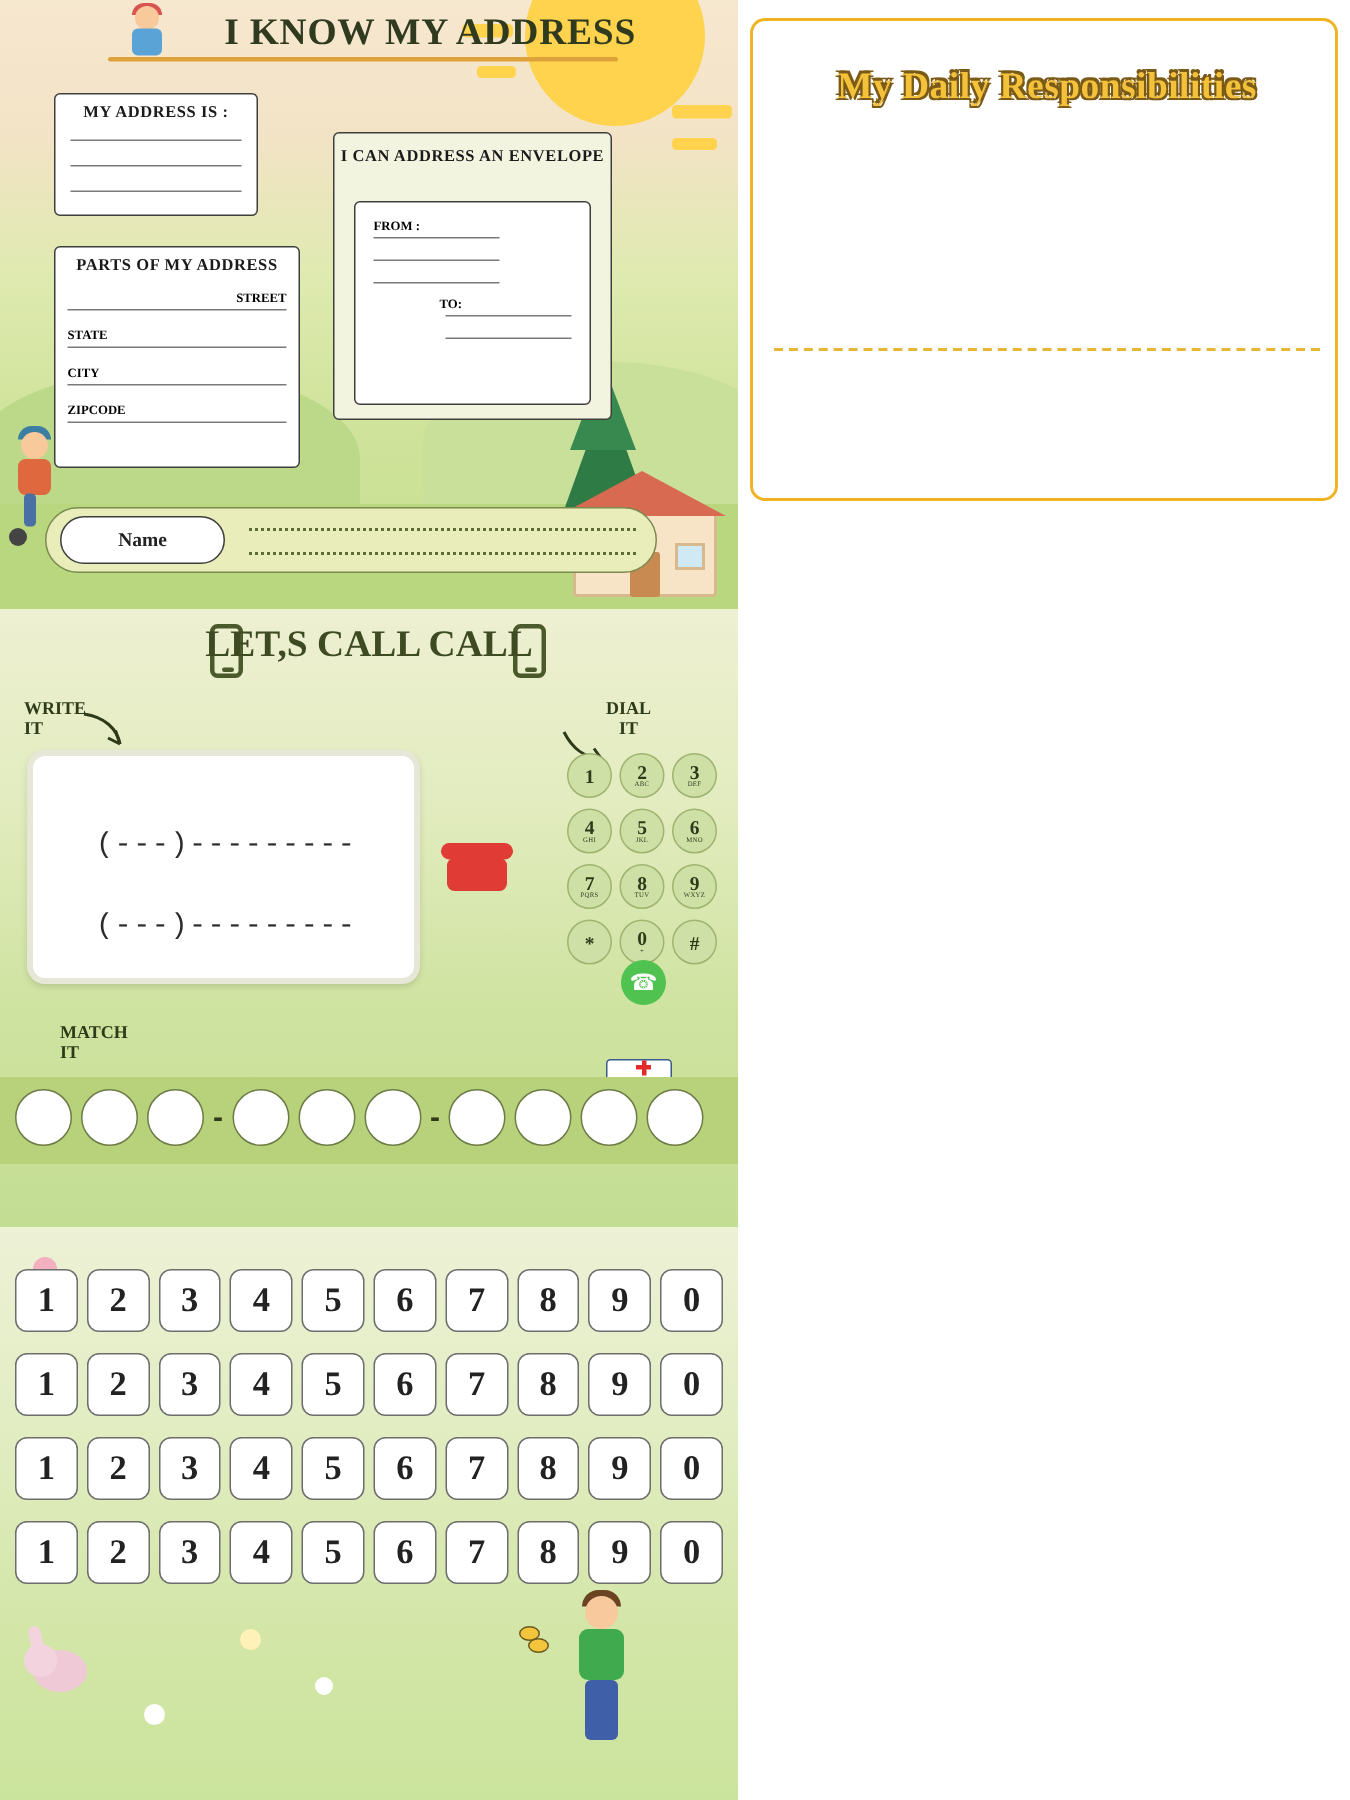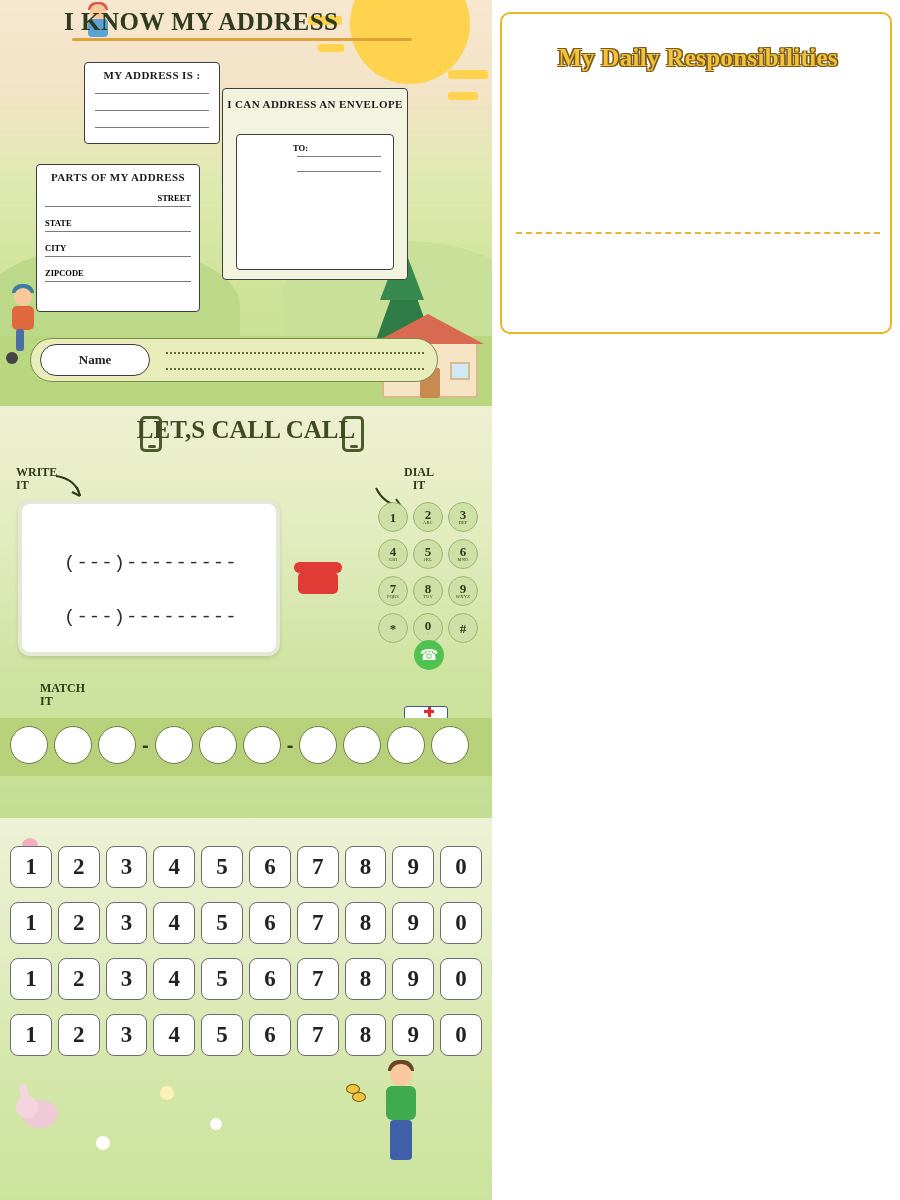--- a/index.html
+++ b/index.html
@@ -42,37 +42,37 @@
   .trunk { position:absolute; right:82px; bottom:58px; width:8px; height:14px; background:#8a5a2b; }
   .house { position:absolute; right:14px; bottom:8px; width:96px; height:58px; background:#f7e4c6; border:2px solid #d8b98d; border-radius:3px; }
   .house-roof { position:absolute; right:8px; bottom:62px; width:0; height:0; border-left:56px solid transparent; border-right:56px solid transparent; border-bottom:30px solid #d96a52; }
   .house-door { position:absolute; right:52px; bottom:8px; width:20px; height:30px; background:#c98a52; border-radius:2px; }
   .house-win { position:absolute; right:22px; bottom:26px; width:20px; height:18px; background:#cfe9f5; border:2px solid #d8b98d; }
 
   .addr-title {
     position: absolute; left: 64px; top: 8px; width: 360px;
     font-family: "Liberation Serif", serif;
     font-weight: bold; font-size: 25px; color: #2f3a1f;
-    letter-spacing: .5px; text-align: left;
+    letter-spacing: .5px; text-align: right;
   }
   .addr-title-underline { position:absolute; left:72px; top:38px; width:340px; height:3px; background:#dfa23a; border-radius:2px; }
 
   .kid-top { position:absolute; left:82px; top:2px; width:34px; height:44px; }
   .kid-head { position:absolute; left:8px; top:2px; width:16px; height:16px; border-radius:50%; background:#f8c99a; }
   .kid-hat { position:absolute; left:6px; top:0px; width:20px; height:8px; border-radius:8px 8px 0 0; background:#d9534f; }
   .kid-body { position:absolute; left:6px; top:17px; width:20px; height:18px; border-radius:4px; background:#5aa3d6; }
 
   .wbox { background:#ffffff; border:1.5px solid #3e3e3e; border-radius:4px; }
   .box-head {
     font-family:"Liberation Serif", serif; font-weight:bold; text-align:center;
     font-size: 11px; color:#1a1a1a; letter-spacing:.4px;
   }
   .rule { height:1px; background:#7a7a7a; }
 
-  #addr-is { position:absolute; left:36px; top:62px; width:136px; height:82px;margin-left:48px; }
+  #addr-is { position:absolute; left:36px; top:62px; width:136px; height:82px; }
   #addr-parts { position:absolute; left:36px; top:164px; width:164px; height:148px; }
   #envelope { position:absolute; left:222px; top:88px; width:186px; height:192px; background:#f2f4e0; border:1.5px solid #3e3e3e; border-radius:4px; }
   #envelope-inner { position:absolute; left:236px; top:134px; width:158px; height:136px; background:#fff; border:1.5px solid #3e3e3e; border-radius:4px; }
 
   .name-strip {
     position:absolute; left:30px; top:338px; width:408px; height:44px;
     background:#e8edb9; border:1.5px solid #7d8a4f; border-radius:22px;
   }
   .name-pill {
     position:absolute; left:40px; top:344px; width:110px; height:32px;
@@ -263,20 +263,26 @@
             <div style="font-size:8.5px; font-weight:bold; font-family:'Liberation Serif',serif;">ZIPCODE</div>
             <div class="rule" style="margin-top:3px;"></div>
           </div>
         </div>
       </div>
 
       <div id="envelope">
         <div class="box-head" style="margin-top:8px; line-height:1.3;">I CAN  ADDRESS AN ENVELOPE</div>
       </div>
       <div id="envelope-inner">
+        <div style="padding:10px 12px 0 12px;">
+          <div style="font-size:8.5px; font-weight:bold; font-family:'Liberation Serif',serif;">FROM :</div>
+          <div class="rule" style="margin-top:3px; width:84px;"></div>
+          <div class="rule" style="margin-top:14px; width:84px;"></div>
+          <div class="rule" style="margin-top:14px; width:84px;"></div>
+        </div>
         <div style="padding:8px 12px 0 56px;">
           <div style="font-size:8.5px; font-weight:bold; font-family:Liberation Serif, serif;">TO:</div>
           <div class="rule" style="margin-top:3px; width:84px; margin-left:4px;"></div>
           <div class="rule" style="margin-top:14px; width:84px; margin-left:4px;"></div>
         </div>
       </div>
 
       <div class="scooter-kid">
         <div class="sk-cap"></div>
           <div class="sk-head"></div>

